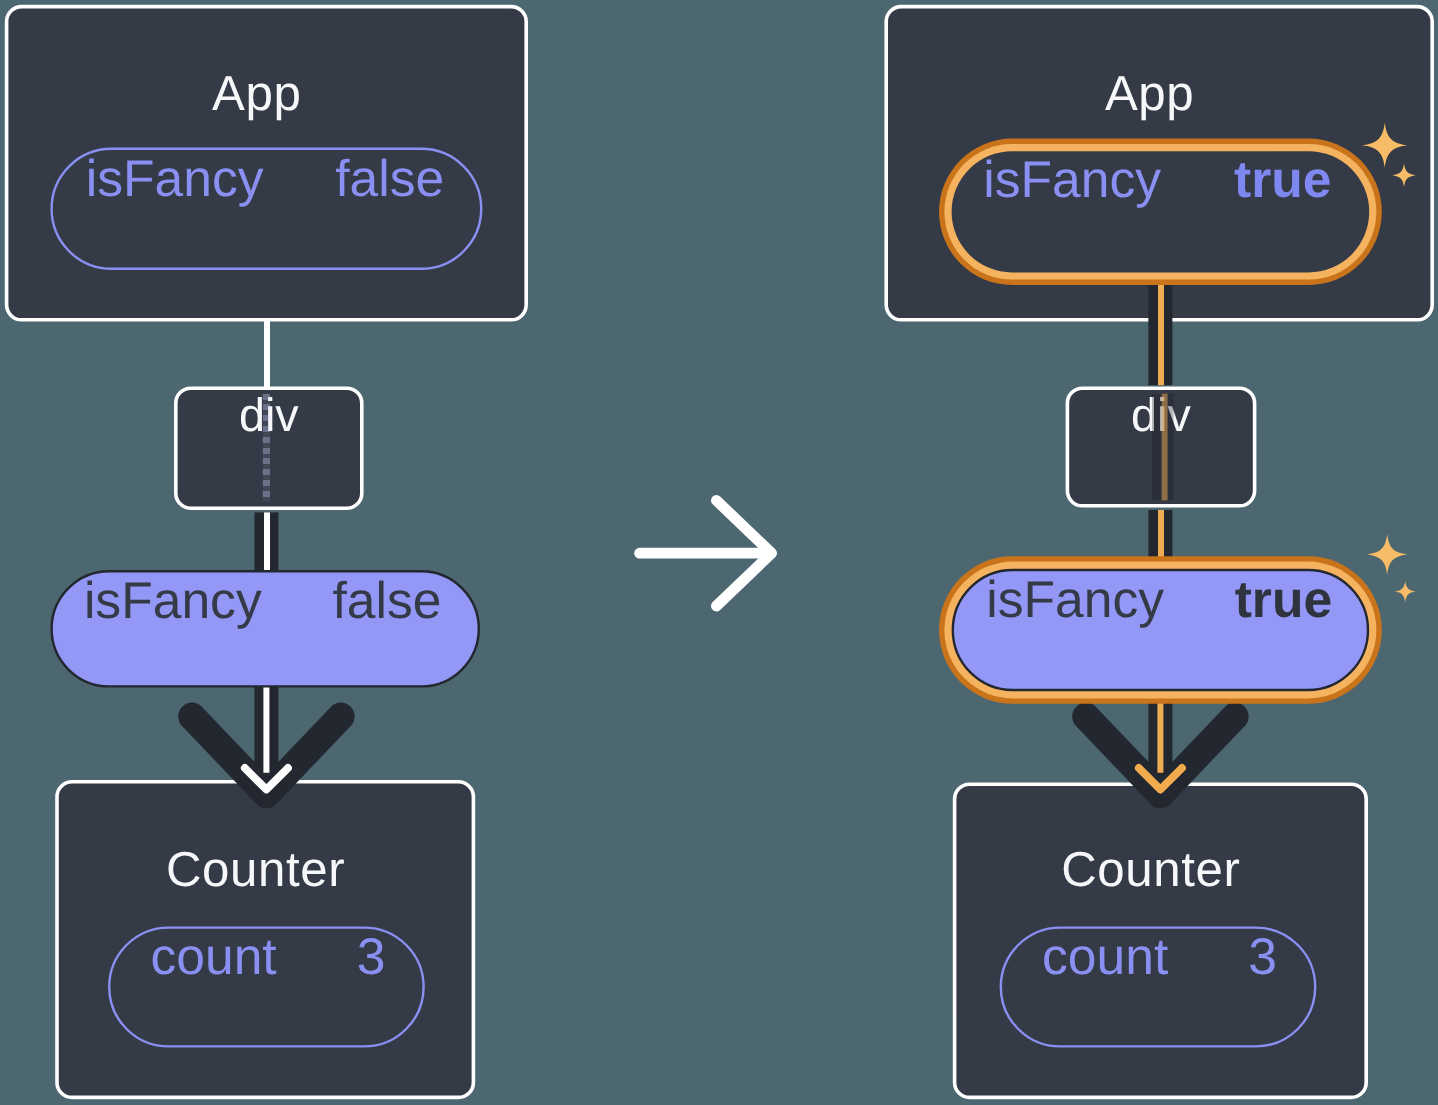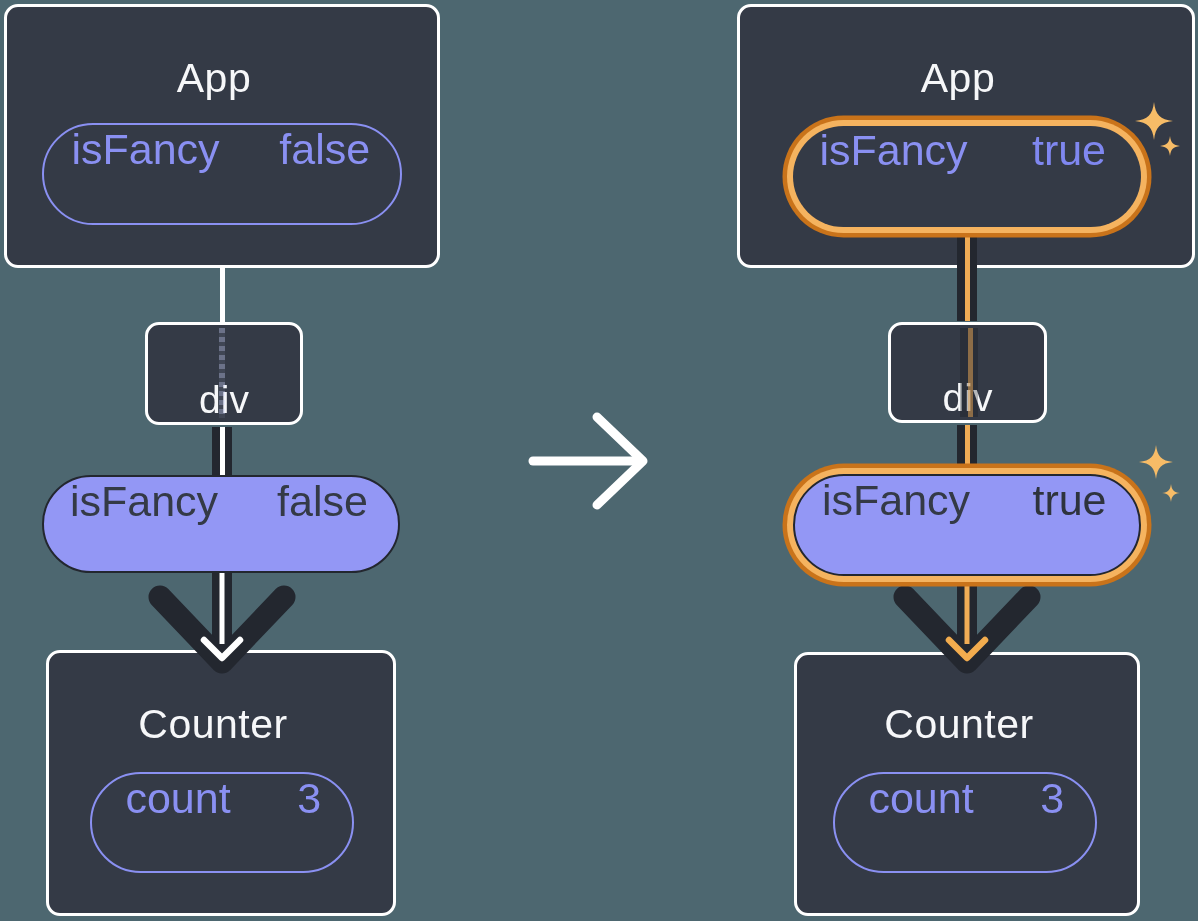--- a/index.html
+++ b/index.html
@@ -5,35 +5,35 @@
   html,body{margin:0;padding:0;background:#4D6770;}
   .canvas{
     position:relative;width:1198px;height:921px;background:#4D6770;
     font-family:"Liberation Sans", sans-serif;overflow:hidden;
   }
   
   .box{position:absolute;background:#343A46;border:3.5px solid #FFFFFF;
        border-radius:14px;box-sizing:border-box;z-index:1;}
   .box-title{position:absolute;left:0;right:16px;text-align:center;
        color:#F6F7F9;font-size:41px;letter-spacing:.5px;z-index:1;}
-  .div-box{display:flex;align-items:flex-end;justify-content:center;
+  .div-box{display:flex;align-items:flex-start;justify-content:center;
        color:#F6F7F9;font-size:39px;}
   
   .pill{position:absolute;display:flex;align-items:flex-start;border-radius:999px;
        box-sizing:border-box;z-index:3;overflow:hidden;}
   .pill .cell{display:flex;align-items:center;justify-content:center;font-size:43px;}
   .pill .vdiv{width:2.5px;flex:0 0 auto;}
   .pill-outline{border:2.5px solid #8A90F2;color:#8A90F2;}
   .pill-outline .vdiv{background:#8A90F2;}
   .pill-purple{background:#9397F5;border:2.5px solid #23272F;color:#343A46;}
   .pill-purple .vdiv{background:#23272F;width:3px;}
   .pill-dark-glow{background:#343A46;color:#8A90F2;}
   .pill-dark-glow .vdiv{background:#F5B35F;width:3px;}
   .glow{box-shadow:0 0 0 6px #F5B35F, 0 0 0 10.5px #C9731A;}
-  .bold{font-weight:400;color:#7F87F0;}
+  .bold{font-weight:700;color:#7F87F0;}
   .pill-purple .bold{color:#2E333D;}
   
   .shaft{position:absolute;width:20px;background:#23272F;z-index:2;}
   .tline{position:absolute;width:5px;z-index:2;}
   .t-white{background:#FFFFFF;}
   .t-orange{background:#F0AC55;}
   .svg-abs{position:absolute;z-index:2;}
   .sparkle{position:absolute;z-index:4;}
   
   .thread-faint-light{position:absolute;width:6px;z-index:1;

